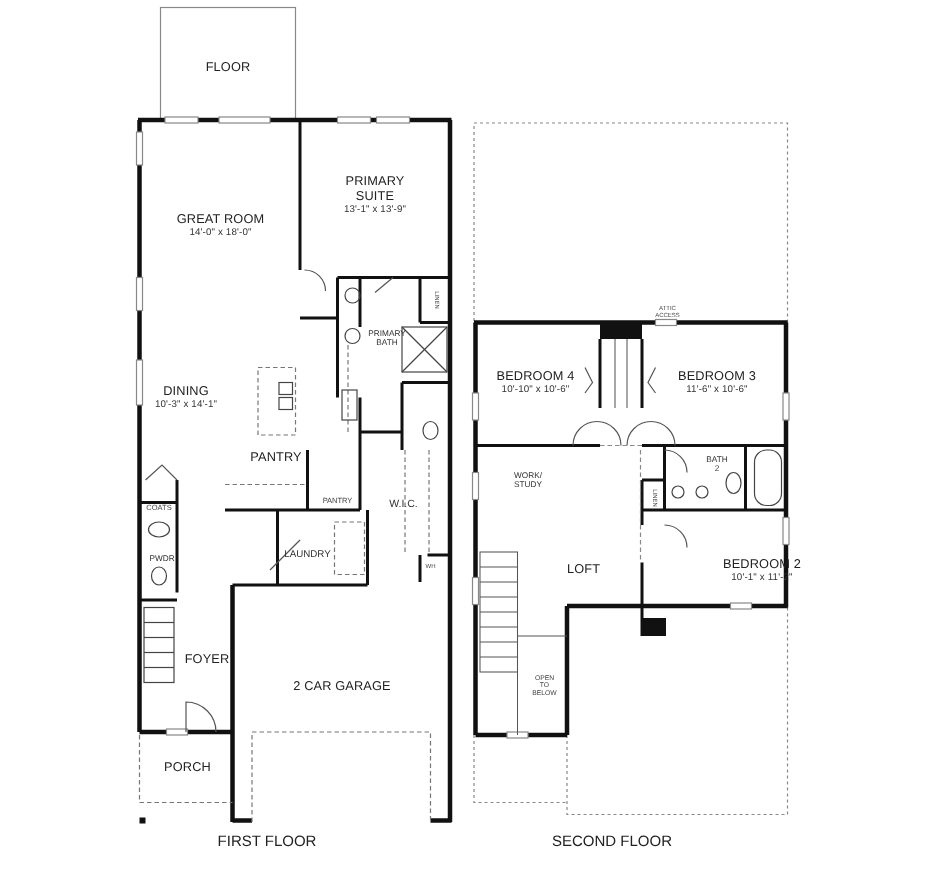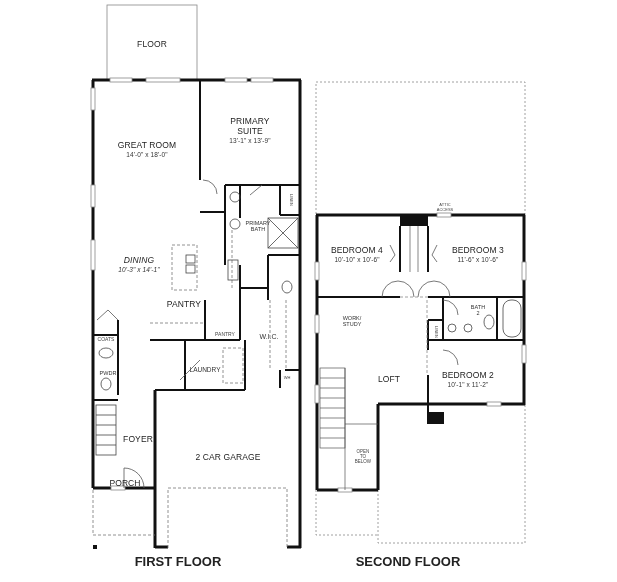--- a/index.html
+++ b/index.html
@@ -3,21 +3,21 @@
 <meta charset="utf-8">
 <style>
   html, body { margin: 0; padding: 0; background: #ffffff; }
   body { width: 617px; height: 582px; position: relative; overflow: hidden; font-family: "Liberation Sans", sans-serif; color: #222; }
   svg.plan { position: absolute; left: 0; top: 0; }
   .lbl { position: absolute; text-align: center; white-space: nowrap; transform: translate(-50%, -50%); line-height: 1.15; }
   .room { font-size: 8.5px; letter-spacing: 0.1px; color: #222; }
   .dim { font-size: 6.5px; color: #333; display: block; }
   .small { font-size: 5.5px; color: #333; }
   .tiny { font-size: 4px; color: #444; }
-  .floor-title { font-size: 13px; color: #222; font-weight: bold; }
+  .floor-title { font-size: 10px; color: #222; }
 </style>
 </head>
 <body>
 
 <svg class="plan" width="617" height="582" viewBox="0 0 617 582" xmlns="http://www.w3.org/2000/svg">
   <defs>
     <pattern id="hatch" width="4" height="4" patternUnits="userSpaceOnUse">
       <rect width="4" height="4" fill="#111"></rect>
     </pattern>
   </defs>
@@ -223,21 +223,21 @@
   <span class="dim">13'-1" x 13'-9"</span>
 </div>
 
 <div class="lbl small" style="left:258px;top:226px;">
   <span style="display:block">PRIMARY</span>
   <span style="display:block">BATH</span>
 </div>
 
 <div class="lbl tiny" style="left:291px;top:200px;transform:translate(-50%,-50%) rotate(90deg);"><span>LINEN</span></div>
 
-<div class="lbl room" style="left:139px;top:265px;font-style:italic;">
+<div class="lbl room" style="left:124px;top:265px;">
   <span>DINING</span>
   <span class="dim">10'-3" x 14'-1"</span>
 </div>
 
 <div class="lbl room" style="left:184px;top:305px;"><span>PANTRY</span></div>
 
 <div class="lbl tiny" style="left:225px;top:335px;font-size:5px;"><span>PANTRY</span></div>
 
 <div class="lbl small" style="left:269px;top:337px;font-size:7px;"><span>W.I.C.</span></div>
 
@@ -246,21 +246,21 @@
 <div class="lbl small" style="left:108px;top:373px;"><span>PWDR</span></div>
 
 <div class="lbl small" style="left:205px;top:370px;font-size:6.5px;"><span>LAUNDRY</span></div>
 
 <div class="lbl tiny" style="left:287px;top:378px;"><span>WH</span></div>
 
 <div class="lbl room" style="left:138px;top:440px;"><span>FOYER</span></div>
 
 <div class="lbl room" style="left:228px;top:458px;"><span>2 CAR GARAGE</span></div>
 
-<div class="lbl room" style="left:125px;top:484px;text-align:right;"><span>PORCH</span></div>
+<div class="lbl room" style="left:125px;top:512px;text-align:right;"><span>PORCH</span></div>
 
 <div class="lbl floor-title" style="left:178px;top:562px;"><span>FIRST FLOOR</span></div>
 
 <div class="lbl tiny" style="left:445px;top:208px;">
   <span style="display:block">ATTIC</span>
   <span style="display:block">ACCESS</span>
 </div>
 
 <div class="lbl room" style="left:357px;top:255px;">
   <span>BEDROOM 4</span>
@@ -279,21 +279,21 @@
 
 <div class="lbl tiny" style="left:436px;top:332px;transform:translate(-50%,-50%) rotate(90deg);"><span>LINEN</span></div>
 
 <div class="lbl small" style="left:352px;top:321px;">
   <span style="display:block">WORK/</span>
   <span style="display:block">STUDY</span>
 </div>
 
 <div class="lbl room" style="left:389px;top:380px;text-align:center;"><span>LOFT</span></div>
 
-<div class="lbl room" style="left:468px;top:380px;">
+<div class="lbl room" style="left:508px;top:380px;">
   <span>BEDROOM 2</span>
   <span class="dim">10'-1" x 11'-2"</span>
 </div>
 
 <div class="lbl tiny" style="left:363px;top:457px;font-size:4.5px;">
   <span style="display:block">OPEN</span>
   <span style="display:block">TO</span>
   <span style="display:block">BELOW</span>
 </div>
 

